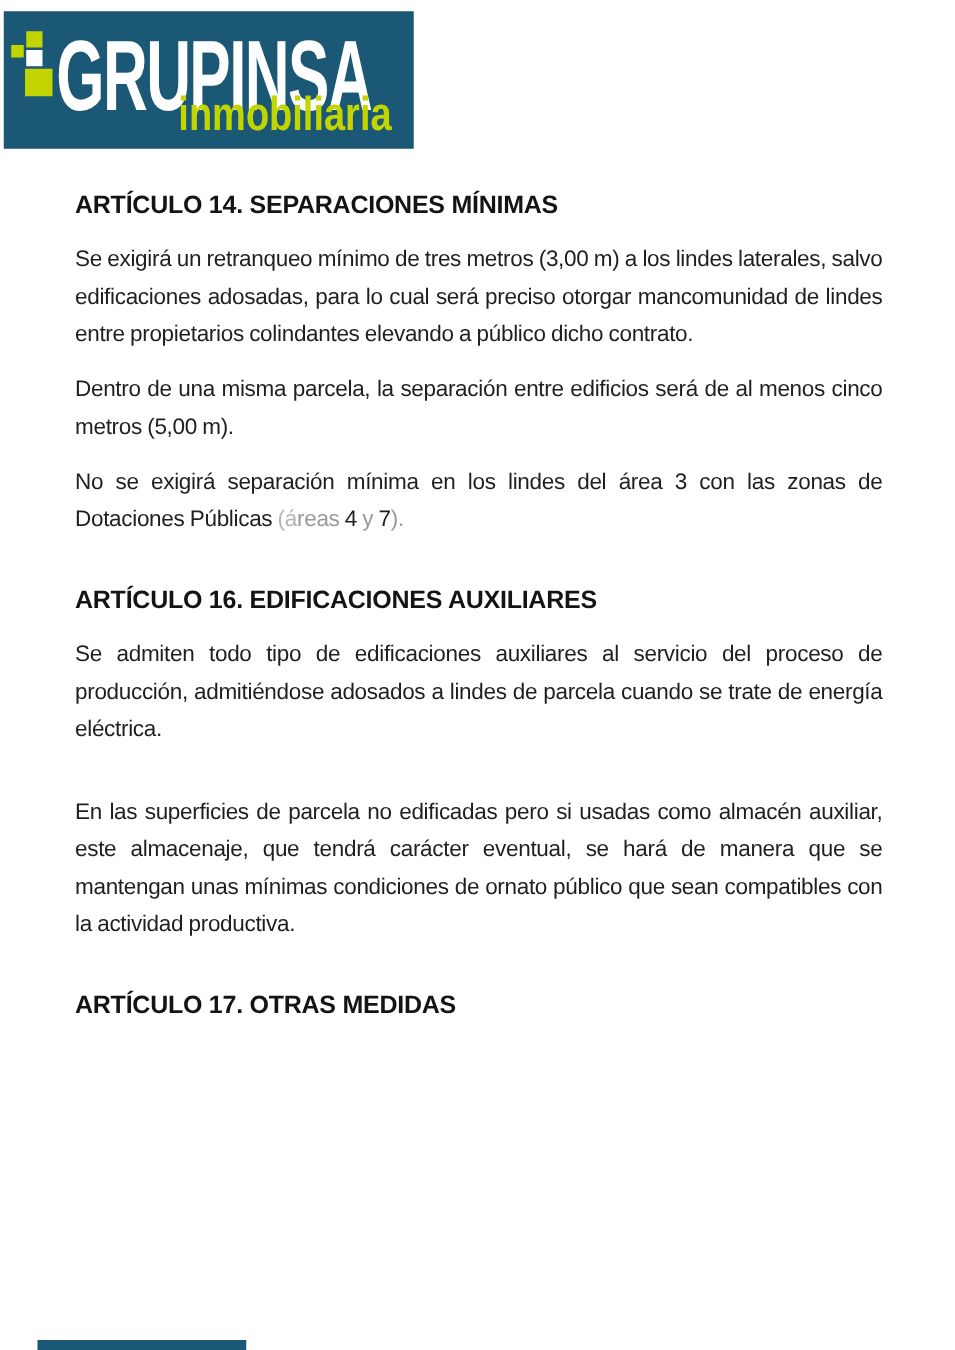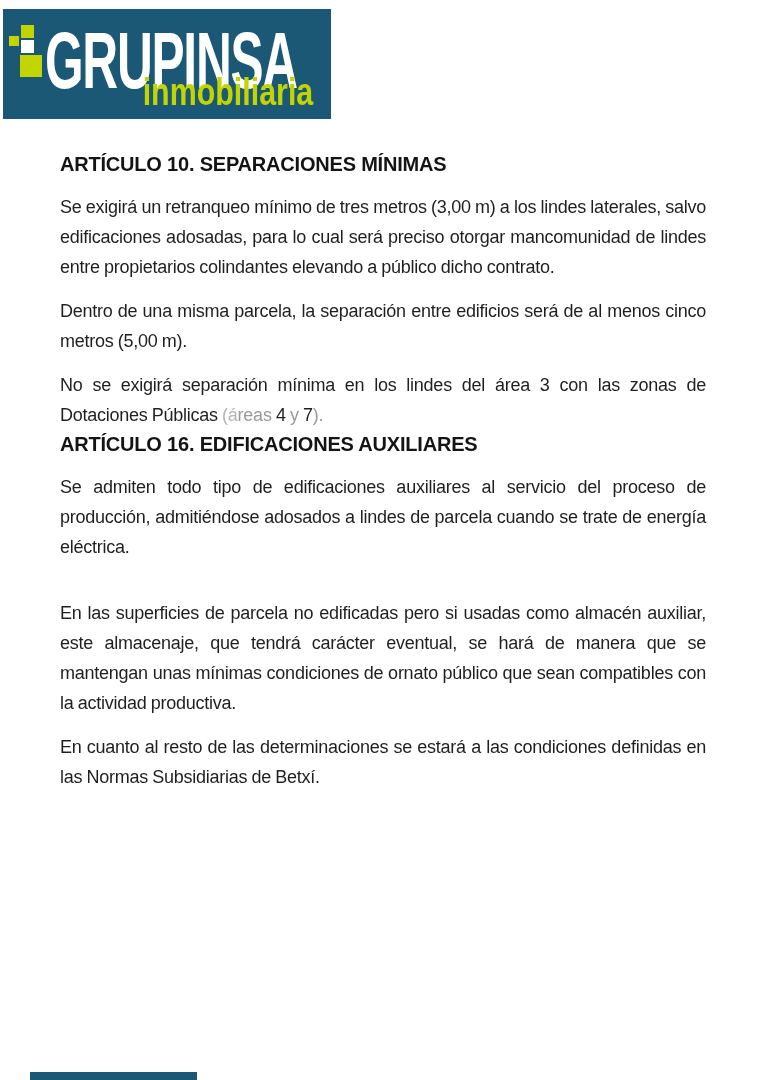--- a/index.html
+++ b/index.html
@@ -35,21 +35,21 @@
     font-size: 38px; line-height: 38px; font-weight: 700;
     color: var(--logo-yellow, #c3d500);
     transform: scaleX(0.80); transform-origin: right top;
     white-space: nowrap;
   }
 
   
   .content {
     position: absolute; left: 60px; top: 150px; width: 646px;
   }
-  section { }
+  section { margin-top: 36px; }
   section:first-of-type { margin-top: 0; }
   .art-heading {
     margin: 0 0 8px 0;
     font-size: 20px; line-height: 28px; font-weight: 700;
     letter-spacing: -0.2px;
     color: #141414;
   }
   .para {
     margin: 14px 0 0 0;
     font-size: 18px; line-height: 30px;
@@ -80,33 +80,33 @@
       <span class="sq sq-center"></span>
       <span class="sq sq-bottom"></span>
     </span>
     <div class="logo-name">GRUPINSA</div>
     <div class="logo-tagline">inmobiliaria</div>
   </header>
 
   <main class="content">
 
     <section>
-      <h2 class="art-heading">ARTÍCULO 10. SEPARACIONES MÍNIMAS</h2>
+      <h2 class="art-heading">ARTÍCULO 14. SEPARACIONES MÍNIMAS</h2>
       <p class="para">Se exigirá un retranqueo mínimo de tres metros (3,00 m) a los lindes laterales, salvo edificaciones adosadas, para lo cual será preciso otorgar mancomunidad de lindes entre propietarios colindantes elevando a público dicho contrato.</p>
       <p class="para">Dentro de una misma parcela, la separación entre edificios será de al menos cinco metros (5,00 m).</p>
       <p class="para"><span>No se exigirá separación mínima en los lindes del área 3 con las zonas de Dotaciones Públicas </span><span class="fade-light">(á</span><span class="fade">reas</span><span class="dark"> 4 </span><span class="fade">y</span><span class="dark"> 7</span><span class="fade">).</span></p>
     </section>
 
     <section>
       <h2 class="art-heading">ARTÍCULO 16. EDIFICACIONES AUXILIARES</h2>
       <p class="para">Se admiten todo tipo de edificaciones auxiliares al servicio del proceso de producción, admitiéndose adosados a lindes de parcela cuando se trate de energía eléctrica.</p>
       <p class="para gap">En las superficies de parcela no edificadas pero si usadas como almacén auxiliar, este almacenaje, que tendrá carácter eventual, se hará de manera que se mantengan unas mínimas condiciones de ornato público que sean compatibles con la actividad productiva.</p>
     </section>
 
     <section>
-      <p class="para">En cuanto al resto de las determinaciones se estará a las condiciones definidas en las Normas Subsidiarias de Betxí.</p>
+      <h2 class="art-heading">ARTÍCULO 17. OTRAS MEDIDAS</h2>
     </section>
 
   </main>
 
   <div class="footer-bar"></div>
 
 </div>
 
 </body></html>

